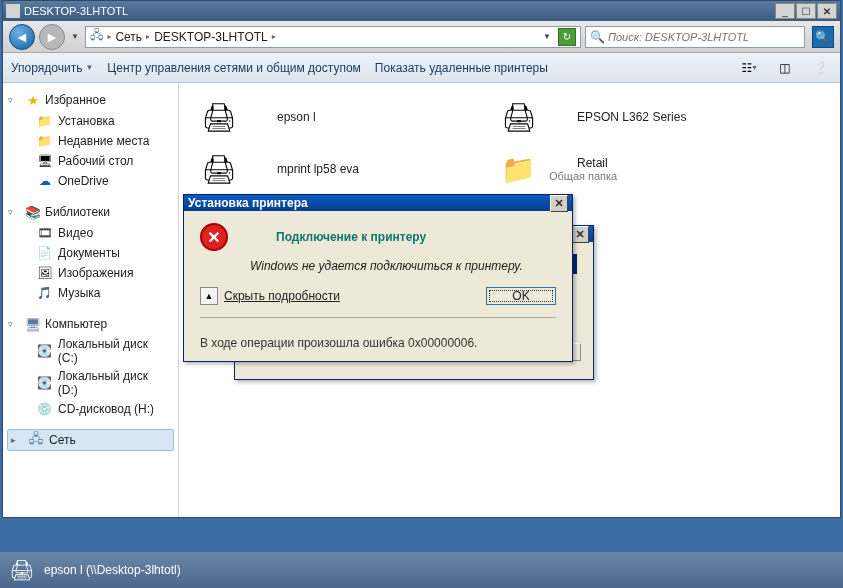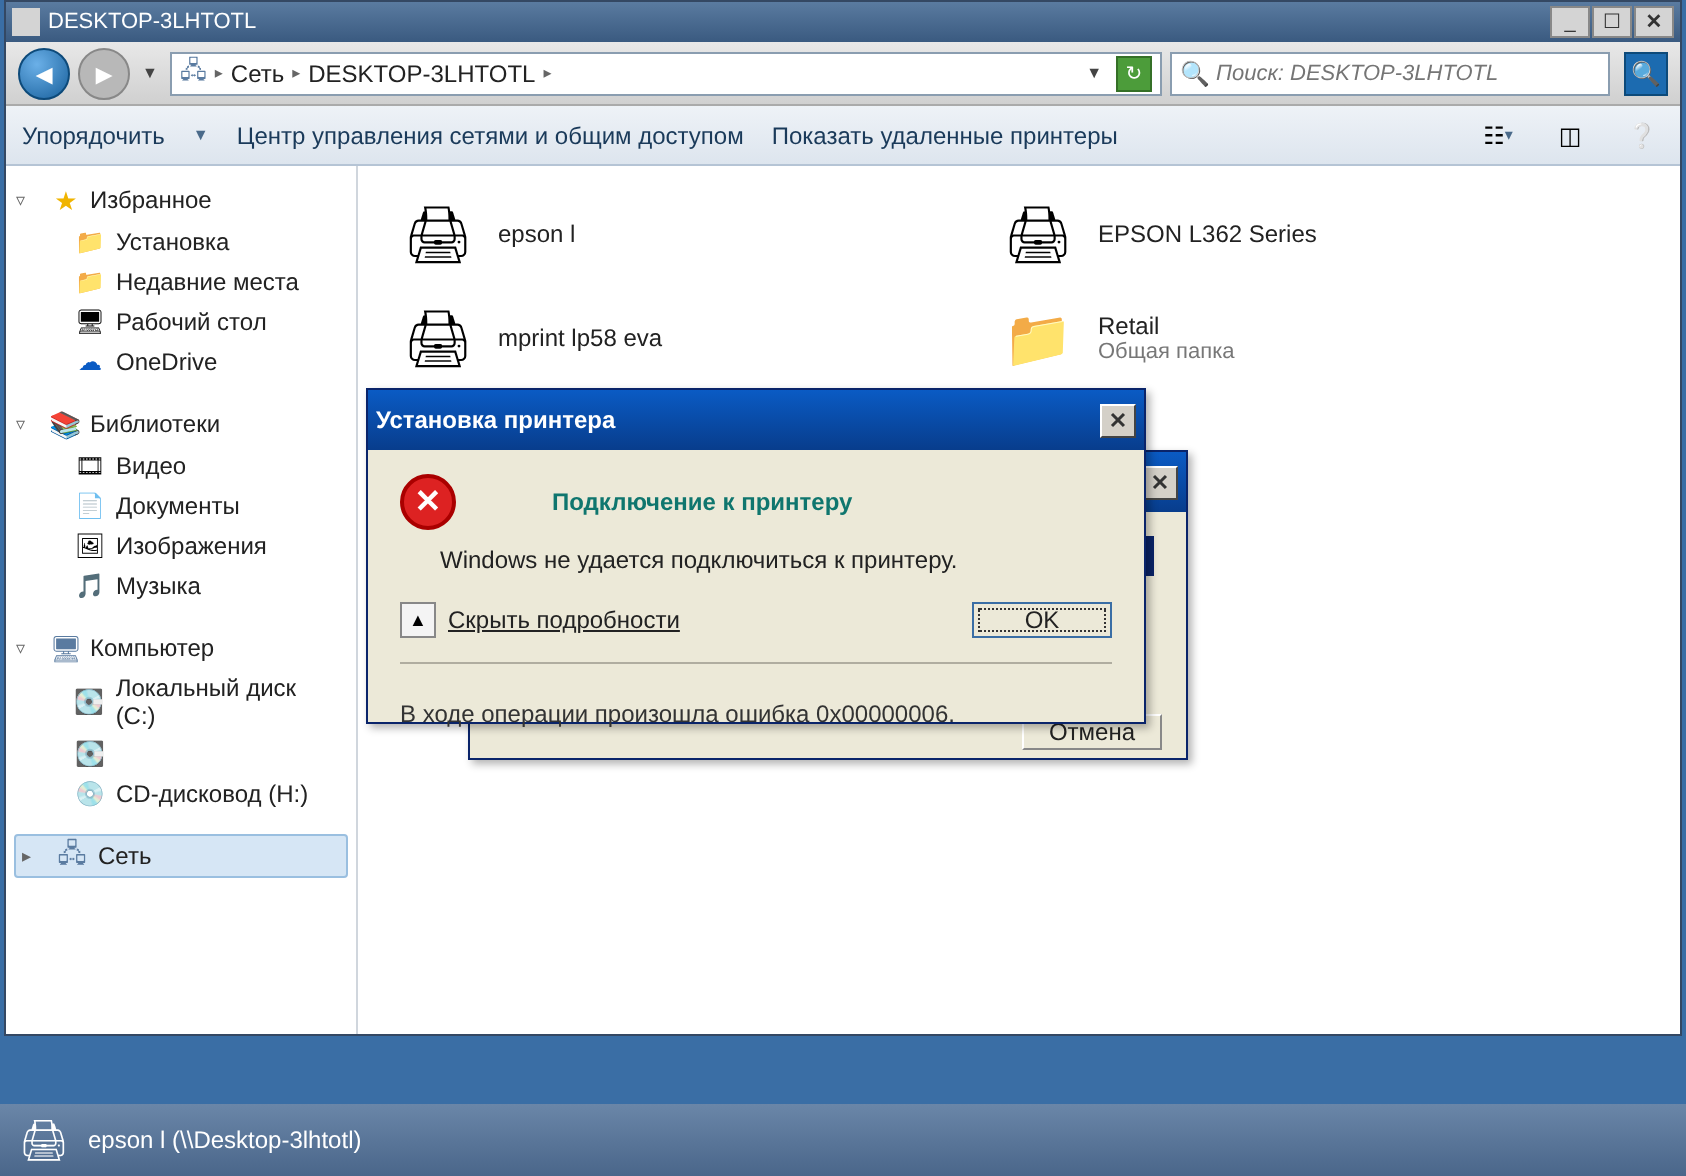--- a/index.html
+++ b/index.html
@@ -26,21 +26,21 @@
 .addrbar .spacer { flex: 1; }
 .addrbar .refresh { width: 18px; height: 18px; background: #4c9c3a; border: 1px solid #357027; color: #fff; display: flex; align-items: center; justify-content: center; font-size: 10px; }
 .addrbar .dropd { color: #444; font-size: 8px; padding: 0 3px; }
 .searchbar { width: 220px; height: 22px; background: #fff; border: 1px solid #8a9db0; display: flex; align-items: center; padding: 0 4px; }
 .searchbar .sicon { width: 14px; height: 14px; margin-right: 4px; }
 .searchbar input { border: none; outline: none; flex: 1; font-style: italic; color: #666; font-size: 11px; }
 .searchbtn { width: 22px; height: 22px; background: #1c6bb0; border: 1px solid #0d4a7a; display: flex; align-items: center; justify-content: center; color: #fff; margin-left: 3px; }
 
 
 .toolbar { height: 30px; background: linear-gradient(to bottom, #eef2f7, #dde5ee); border-bottom: 1px solid #b5c4d5; display: flex; align-items: center; padding: 0 8px; gap: 14px; }
-.toolbar .item { color: #1a3a5a; display: flex; align-items: center; gap: 14px; }
+.toolbar .item { color: #1a3a5a; display: flex; align-items: center; gap: 3px; }
 .toolbar .drop { font-size: 8px; color: #4a6a8a; }
 .toolbar .spacer { flex: 1; }
 .toolbar .tbicon { width: 22px; height: 20px; display: flex; align-items: center; justify-content: center; }
 
 
 .content { display: flex; height: calc(100% - 82px); }
 .sidebar { width: 176px; background: #fff; border-right: 1px solid #d0d6dd; padding: 6px 2px; overflow: hidden; }
 .navgroup { margin-bottom: 10px; }
 .navhead { padding: 3px 6px 3px 20px; display: flex; align-items: center; gap: 4px; position: relative; }
 .navhead .chev { position: absolute; left: 3px; font-size: 9px; color: #666; }
@@ -48,39 +48,39 @@
 .navhead .glabel { color: #222; }
 .navitem { padding: 2px 6px 2px 32px; display: flex; align-items: center; gap: 5px; }
 .navitem.selected { background: #d6e6f5; border: 1px solid #9abfe0; border-radius: 2px; margin: 0 2px; padding-left: 30px; }
 .navitem .nicon { width: 16px; height: 16px; display: flex; align-items: center; justify-content: center; font-size: 12px; }
 .navitem .nlabel { color: #222; }
 
 .main { flex: 1; background: #fff; padding: 12px 18px; display: flex; flex-wrap: wrap; align-content: flex-start; gap: 8px 20px; }
 .mitem { width: 280px; height: 44px; display: flex; align-items: center; gap: 8px; }
 .mitem .micon { width: 44px; height: 36px; display: flex; align-items: center; justify-content: center; font-size: 28px; }
 .mitem .mlabels { display: flex; flex-direction: column; }
-.mitem .ml1 { color: #222; }
+.mitem .ml1 { color: #222; margin-left: 28px; }
 .mitem .ml2 { color: #777; font-size: 11px; }
 
 
 .dlg { position: absolute; background: #ece9d8; border: 1px solid #0a246a; box-shadow: 2px 2px 4px rgba(0,0,0,0.3); }
-.dlg .dlgtitle { height: 30px; background: linear-gradient(to bottom, #0a5bc4, #083d8c); color: #fff; display: flex; align-items: center; padding: 0 4px; font-weight: bold; font-size: 11px; }
+.dlg .dlgtitle { height: 16px; background: linear-gradient(to bottom, #0a5bc4, #083d8c); color: #fff; display: flex; align-items: center; padding: 0 4px; font-weight: bold; font-size: 11px; }
 .dlg .dlgtitle .t { flex: 1; }
 .dlg .dlgclose { width: 18px; height: 17px; background: #d4d0c8; border: 1px solid #fff; border-right-color: #444; border-bottom-color: #444; color: #333; display: flex; align-items: center; justify-content: center; font-size: 11px; font-weight: bold; }
 .dlg-wizard { top: 225px; left: 234px; width: 360px; height: 155px; }
 .dlg-wizard .body { padding: 12px; height: calc(100% - 22px); display: flex; flex-direction: column; }
 .dlg-wizard .body .fill { flex: 1; }
 .dlg-wizard .body .picked { height: 20px; background: #0a246a; margin: 0 4px 8px 0; width: 16px; float: right; }
 .dlg-wizard .body .row { display: flex; justify-content: flex-end; gap: 6px; }
 .dlg-error { top: 194px; left: 183px; width: 390px; height: 168px; }
 .dlg-error .body { padding: 12px 16px; }
 .dlg-error .erow1 { display: flex; align-items: center; gap: 12px; margin-bottom: 8px; }
 .dlg-error .erricon { width: 28px; height: 28px; border-radius: 50%; background: #d22; border: 2px solid #a00; color: #fff; display: flex; align-items: center; justify-content: center; font-size: 16px; font-weight: bold; }
 .dlg-error .erhead { font-weight: bold; color: #0f766e; padding-left: 36px; }
-.dlg-error .ermsg { margin-left: 20px; color: #222; margin-bottom: 14px; }
+.dlg-error .ermsg { margin-left: 50px; color: #222; margin-bottom: 14px; font-style: italic; }
 .dlg-error .row { display: flex; align-items: center; margin-bottom: 12px; }
 .dlg-error .toggle { width: 18px; height: 18px; border: 1px solid #888; background: #f4f4f4; display: flex; align-items: center; justify-content: center; font-size: 9px; margin-right: 6px; }
 .dlg-error .detlink { text-decoration: underline; color: #222; }
 .dlg-error .row .sp { flex: 1; }
 .dlg-error .detail { color: #333; margin-top: 18px; }
 .btn { min-width: 70px; height: 18px; background: #ece9d8; border: 1px solid #888; border-top-color: #fff; border-left-color: #fff; padding: 0 12px; color: #222; }
 .btn.focus { border: 1px solid #3a6ea5; outline: 1px dotted #333; outline-offset: -4px; }
 
 
 .taskbar { position: absolute; left: 0; bottom: 0; width: 843px; height: 36px; background: linear-gradient(to bottom, #6a86a8, #4a668a); display: flex; align-items: center; padding: 0 8px; gap: 8px; color: #fff; }
@@ -201,20 +201,21 @@
           <span class="chev">▿</span>
           <span class="gicon comp">🖥</span>
           <span class="glabel">Компьютер</span>
         </div>
         <div class="navitem">
             <span class="nicon drive">💽</span>
             <span class="nlabel">Локальный диск (C:)</span>
           </div>
         <div class="navitem">
             <span class="nicon drive">💽</span>
+            <span class="nlabel">Локальный диск (D:)</span>
           </div>
         <div class="navitem">
             <span class="nicon drive">💿</span>
             <span class="nlabel">CD-дисковод (H:)</span>
           </div>
       </div>
 
       <div class="navgroup">
         <div class="navhead navitem selected" style="padding-left:20px;margin:0 2px">
           <span class="chev">▸</span>

